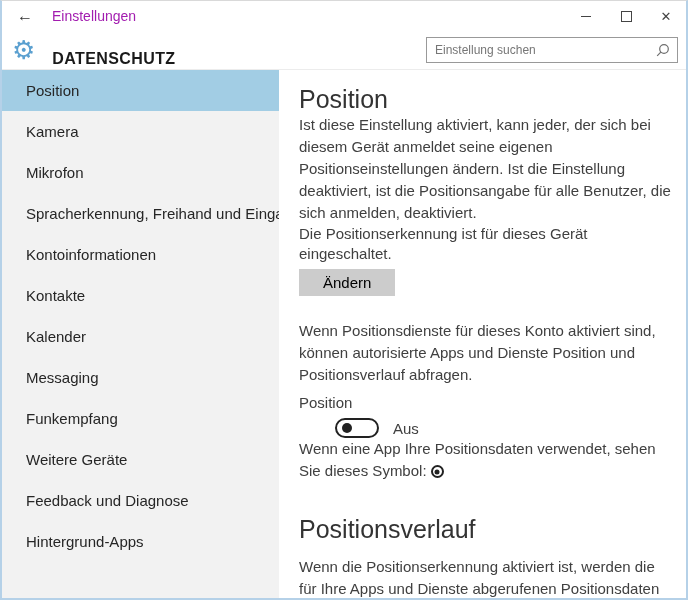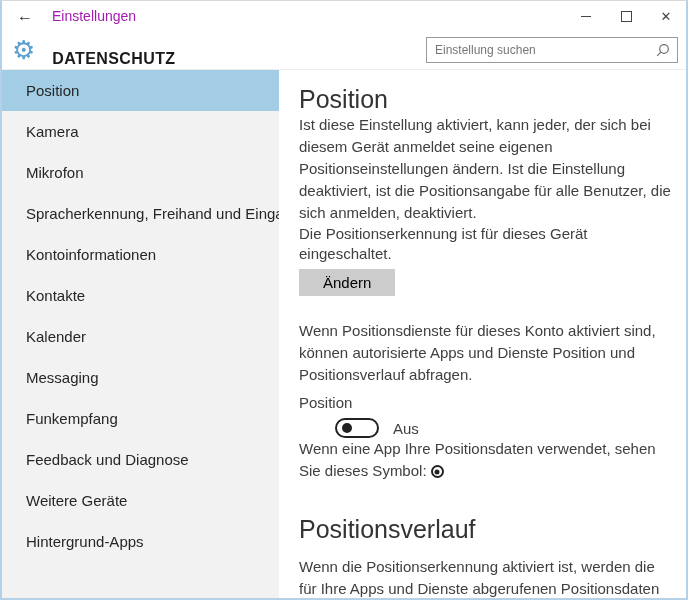--- a/index.html
+++ b/index.html
@@ -126,24 +126,24 @@
         <div class="sb-item">
     <span>Kalender</span>
   </div>
         <div class="sb-item">
     <span>Messaging</span>
   </div>
         <div class="sb-item">
     <span>Funkempfang</span>
   </div>
         <div class="sb-item">
-    <span>Feedback und Diagnose</span>
+    <span>Weitere Geräte</span>
   </div>
         <div class="sb-item">
-    <span>Weitere Geräte</span>
+    <span>Feedback und Diagnose</span>
   </div>
         <div class="sb-item">
     <span>Hintergrund-Apps</span>
   </div>
       </nav>
 
     <main class="content">
       <h2 class="section-h">Position</h2>
 
       <p class="para w intro">Ist diese Einstellung aktiviert, kann jeder, der sich bei diesem Gerät anmeldet seine eigenen Positionseinstellungen ändern. Ist die Einstellung deaktiviert, ist die Positionsangabe für alle Benutzer, die sich anmelden, deaktiviert.</p>

